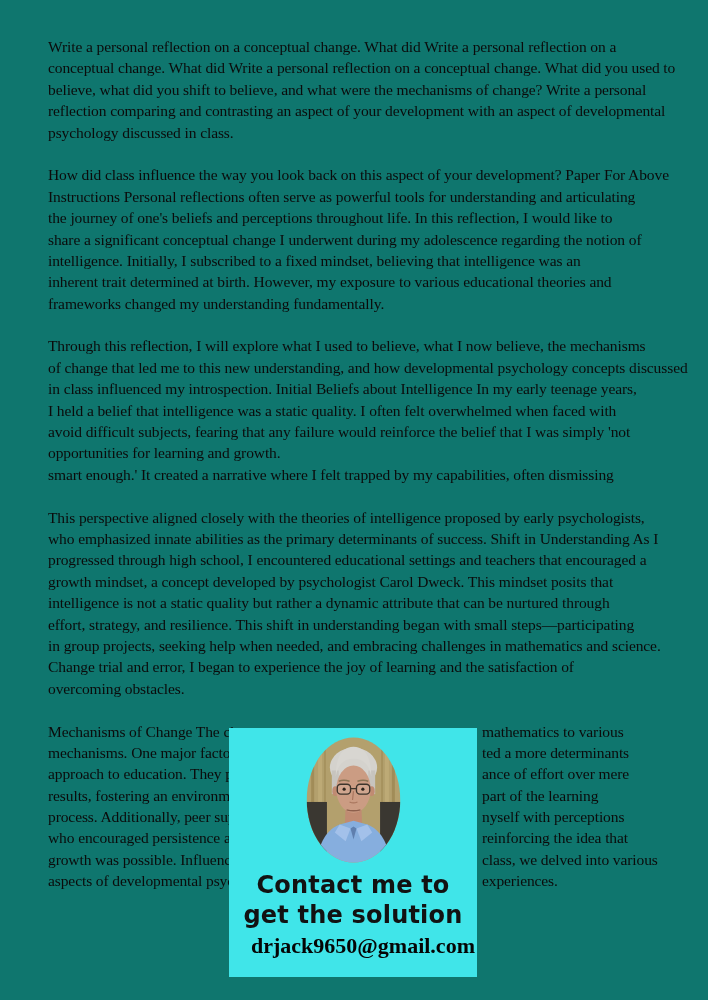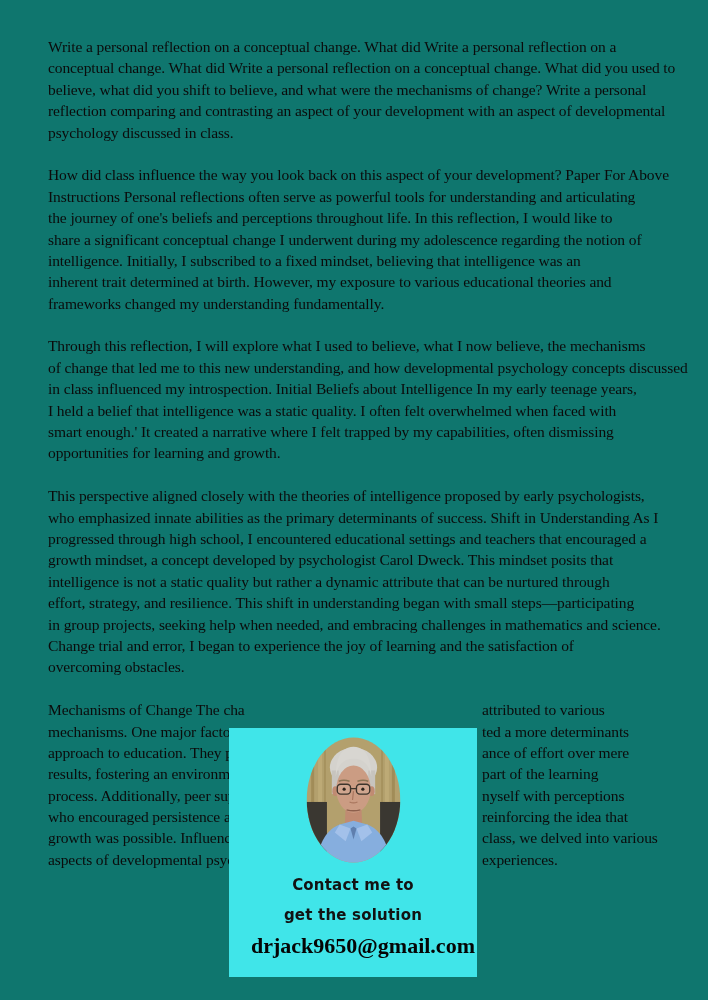--- a/index.html
+++ b/index.html
@@ -31,21 +31,21 @@
     left: 229px; top: 728px;
     width: 248px; height: 249px;
     z-index: 10;
     text-align: center;
   }
   .photo { display: block; margin: 9px auto 0 auto; }
   .contact-heading {
     margin-top: 7px;
     font-family: "DejaVu Sans", sans-serif;
     font-weight: 700;
-    font-size: 15px;
+    font-size: 24px;
     line-height: 30px;
     color: #121212;
     letter-spacing: 0.2px;
   }
   .email {
     margin-top: 3px;
     font-family: "Liberation Serif", serif;
     font-weight: 700;
     font-size: 22px;
     color: #050505;
@@ -72,36 +72,37 @@
         <div class="line">share a significant conceptual change I underwent during my adolescence regarding the notion of</div>
         <div class="line">intelligence. Initially, I subscribed to a fixed mindset, believing that intelligence was an</div>
         <div class="line">inherent trait determined at birth. However, my exposure to various educational theories and</div>
         <div class="line">frameworks changed my understanding fundamentally.</div>
       </div>
       <div class="para">
         <div class="line">Through this reflection, I will explore what I used to believe, what I now believe, the mechanisms</div>
         <div class="line">of change that led me to this new understanding, and how developmental psychology concepts discussed</div>
         <div class="line">in class influenced my introspection. Initial Beliefs about Intelligence In my early teenage years,</div>
         <div class="line">I held a belief that intelligence was a static quality. I often felt overwhelmed when faced with</div>
+        <div class="line">avoid difficult subjects, fearing that any failure would reinforce the belief that I was simply 'not</div>
+        <div class="line">opportunities for learning and growth.</div>
         <div class="line">smart enough.' It created a narrative where I felt trapped by my capabilities, often dismissing</div>
-        <div class="line">opportunities for learning and growth.</div>
       </div>
       <div class="para">
         <div class="line">This perspective aligned closely with the theories of intelligence proposed by early psychologists,</div>
         <div class="line">who emphasized innate abilities as the primary determinants of success. Shift in Understanding As I</div>
         <div class="line">progressed through high school, I encountered educational settings and teachers that encouraged a</div>
         <div class="line">growth mindset, a concept developed by psychologist Carol Dweck. This mindset posits that</div>
         <div class="line">intelligence is not a static quality but rather a dynamic attribute that can be nurtured through</div>
         <div class="line">effort, strategy, and resilience. This shift in understanding began with small steps—participating</div>
         <div class="line">in group projects, seeking help when needed, and embracing challenges in mathematics and science.</div>
         <div class="line">Change trial and error, I began to experience the joy of learning and the satisfaction of</div>
         <div class="line">overcoming obstacles.</div>
       </div>
       <div class="para">
-        <div class="line"><span>Mechanisms of Change The cha</span><span class="frag-right">attributed to various</span></div>
+        <div class="line"><span>Mechanisms of Change The cha</span><span class="frag-right">mathematics to various</span></div>
         <div class="line"><span>mechanisms. One major factor w</span><span class="frag-right">ted a more determinants</span></div>
         <div class="line"><span>approach to education. They pro</span><span class="frag-right">ance of effort over mere</span></div>
         <div class="line"><span>results, fostering an environmen</span><span class="frag-right">part of the learning</span></div>
         <div class="line"><span>process. Additionally, peer supp</span><span class="frag-right">nyself with perceptions</span></div>
         <div class="line"><span>who encouraged persistence and</span><span class="frag-right">reinforcing the idea that</span></div>
         <div class="line"><span>growth was possible. Influence</span><span class="frag-right">class, we delved into various</span></div>
         <div class="line"><span>aspects of developmental psych</span><span class="frag-right">experiences.</span></div>
       </div>
     </div>
 

